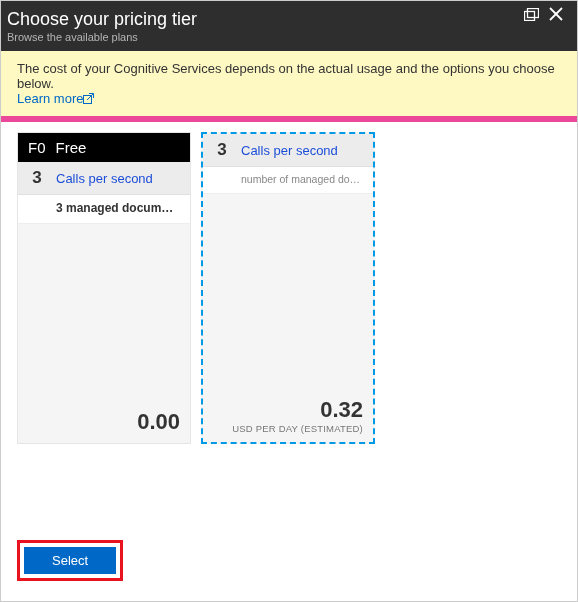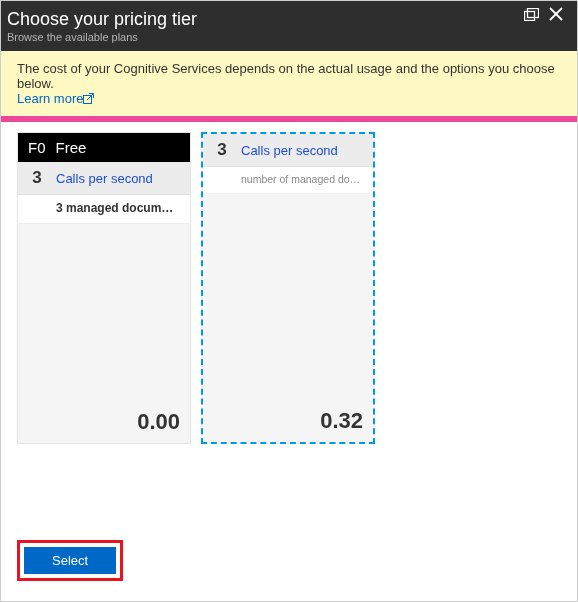--- a/index.html
+++ b/index.html
@@ -94,20 +94,21 @@
     <div class="tier-row">
       <span class="num">3</span>
       <span class="label">Calls per second</span>
     </div>
     <div class="tier-detail">
       <div class="secondary">number of managed docu...</div>
     </div>
     <div class="tier-spacer"></div>
     <div class="tier-price">
       <div class="amount">0.32</div>
+      <div class="caption">USD PER DAY (ESTIMATED)</div>
     </div>
   </div>
 
 </div>
 
 <div class="content-fill"></div>
 
 <div class="footer">
   <span class="select-wrap">
     <button class="select-btn">Select</button>

